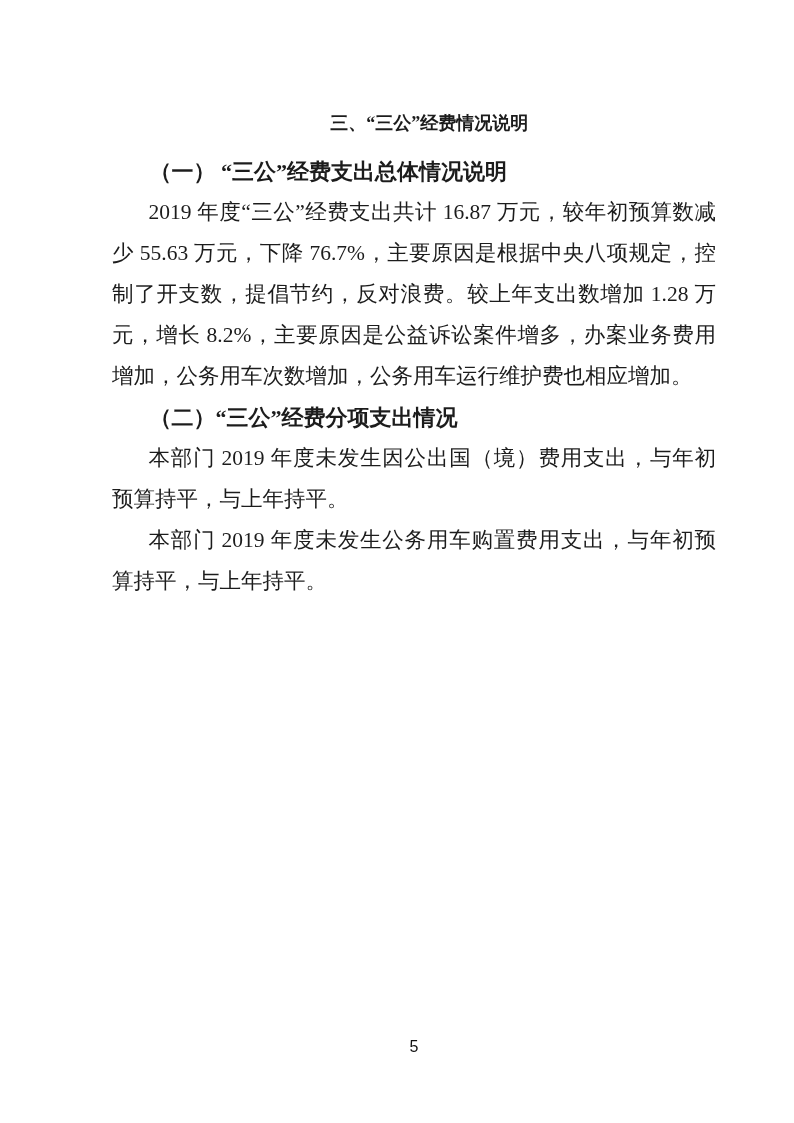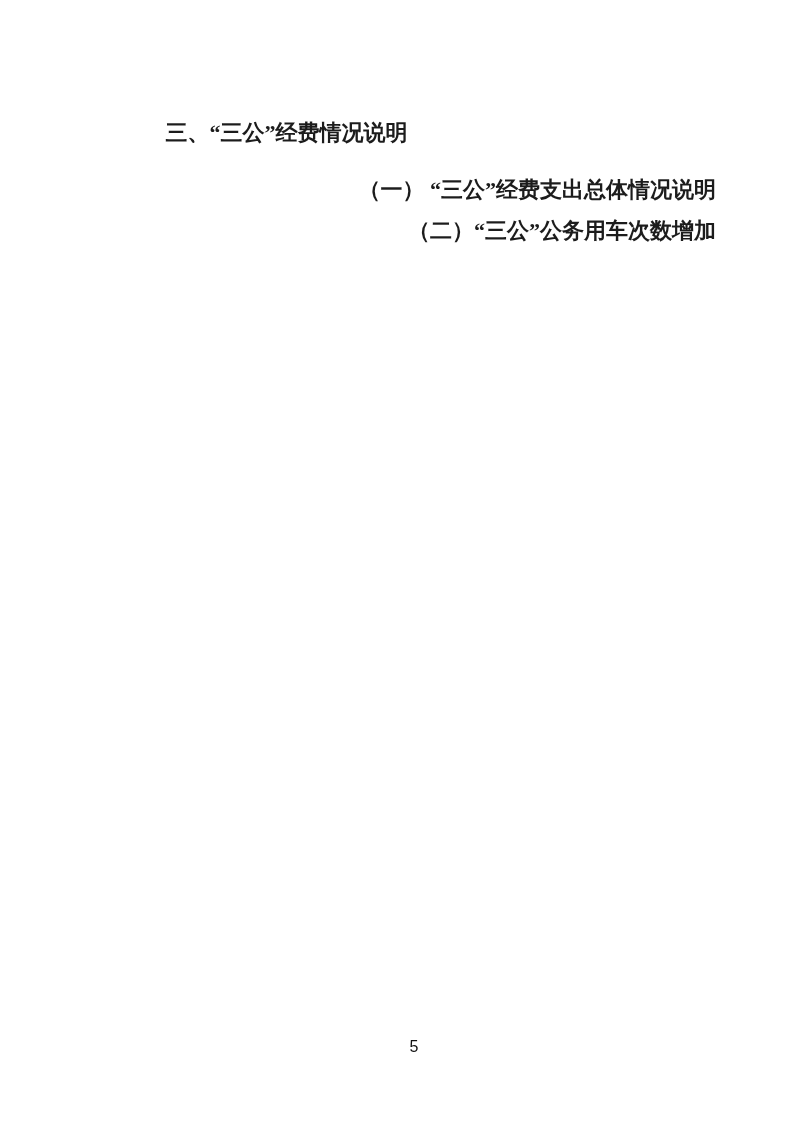--- a/index.html
+++ b/index.html
@@ -20,34 +20,34 @@
   .content {
     position: absolute;
     top: 96px;
     left: 112px;
     width: 604px;
     font-size: 21.5px;
     line-height: 41px;
     text-align: justify;
   }
   .sec-title {
-    font-size: 22px;
+    font-size: 18px;
     font-weight: 700;
     line-height: 41px;
-    margin: 16px;
+    margin: 7px;
     text-indent: 1.7em;
-    text-align: left;
+    text-align: center;
   }
   .sub-heading {
     font-size: 22px;
     font-weight: 700;
     line-height: 41px;
     margin: 0;
     text-indent: 1.7em;
-    text-align: right;
+    text-align: left;
   }
   .para {
     margin: 0;
     text-indent: 1.7em;
     word-break: break-all;
   }
   .footer {
     position: absolute;
     left: 112px;
     width: 604px;
@@ -60,22 +60,25 @@
 </style>
 </head>
 <body>
 
 <div class="page">
   <div class="content">
     <h1 class="sec-title">三、“三公”经费情况说明</h1>
 
     <h2 class="sub-heading">（一） “三公”经费支出总体情况说明</h2>
 
+    <p class="para">2019 年度“三公”经费支出共计 16.87 万元，较年初预算数减少 55.63 万元，下降 76.7%，主要原因是根据中央八项规定，控制了开支数，提倡节约，反对浪费。较上年支出数增加 1.28 万元，增长 8.2%，主要原因是公益诉讼案件增多，办案业务费用增加，公务用车次数增加，公务用车运行维护费也相应增加。</p>
 
-    <h2 class="sub-heading">（二）“三公”公务用车次数增加</h2>
+    <h2 class="sub-heading">（二）“三公”经费分项支出情况</h2>
 
+    <p class="para">本部门 2019 年度未发生因公出国（境）费用支出，与年初预算持平，与上年持平。</p>
 
+    <p class="para">本部门 2019 年度未发生公务用车购置费用支出，与年初预算持平，与上年持平。</p>
 
 
   </div>
 
   <div class="footer">5</div>
 </div>
 
 </body></html>

